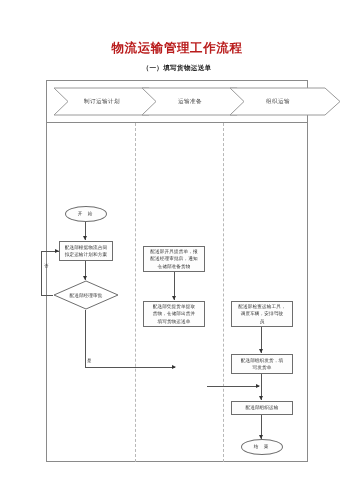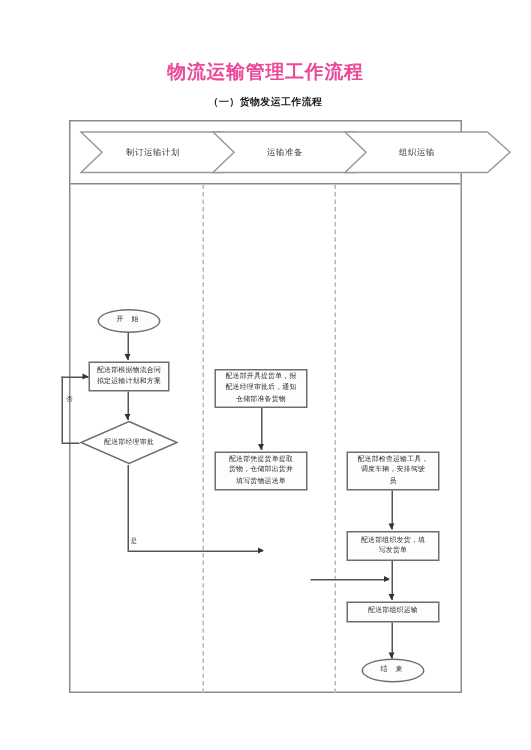--- a/index.html
+++ b/index.html
@@ -18,21 +18,21 @@
 
   
   #doc-title {
     position: absolute;
     left: 0; top: 40px;
     width: 354px;
     text-align: center;
     font-size: 12.5px;
     font-weight: bold;
     letter-spacing: 0.6px;
-    color: #ec4899;
+    color: #b91c1c;
   }
   #doc-subtitle {
     position: absolute;
     left: 0; top: 64px;
     width: 354px;
     text-align: center;
     font-size: 6.6px;
     font-weight: bold;
     letter-spacing: 0.3px;
     color: #1a1a1a;
@@ -162,21 +162,21 @@
     font-size: 4.4px;
     color: #2a2a2a;
   }
   .lbl-line { white-space: nowrap; }
 </style>
 </head>
 <body>
 
 <div id="doc-title">物流运输管理工作流程</div>
 
-<div id="doc-subtitle">（一）货物发运工作流程</div>
+<div id="doc-subtitle">（一）填写货物运送单</div>
 
 <div id="frame">
 
   <div id="chevron-band">
 
     <div class="chev" id="chev-1">
       <svg width="112" height="29" viewBox="0 0 112 29">
         <path d="M1 1 H96 L111 14.5 L96 28 H1 L15 14.5 Z" fill="#ffffff" stroke="#9a9a9a" stroke-width="1"></path>
       </svg>
       <span>制订运输计划</span>

